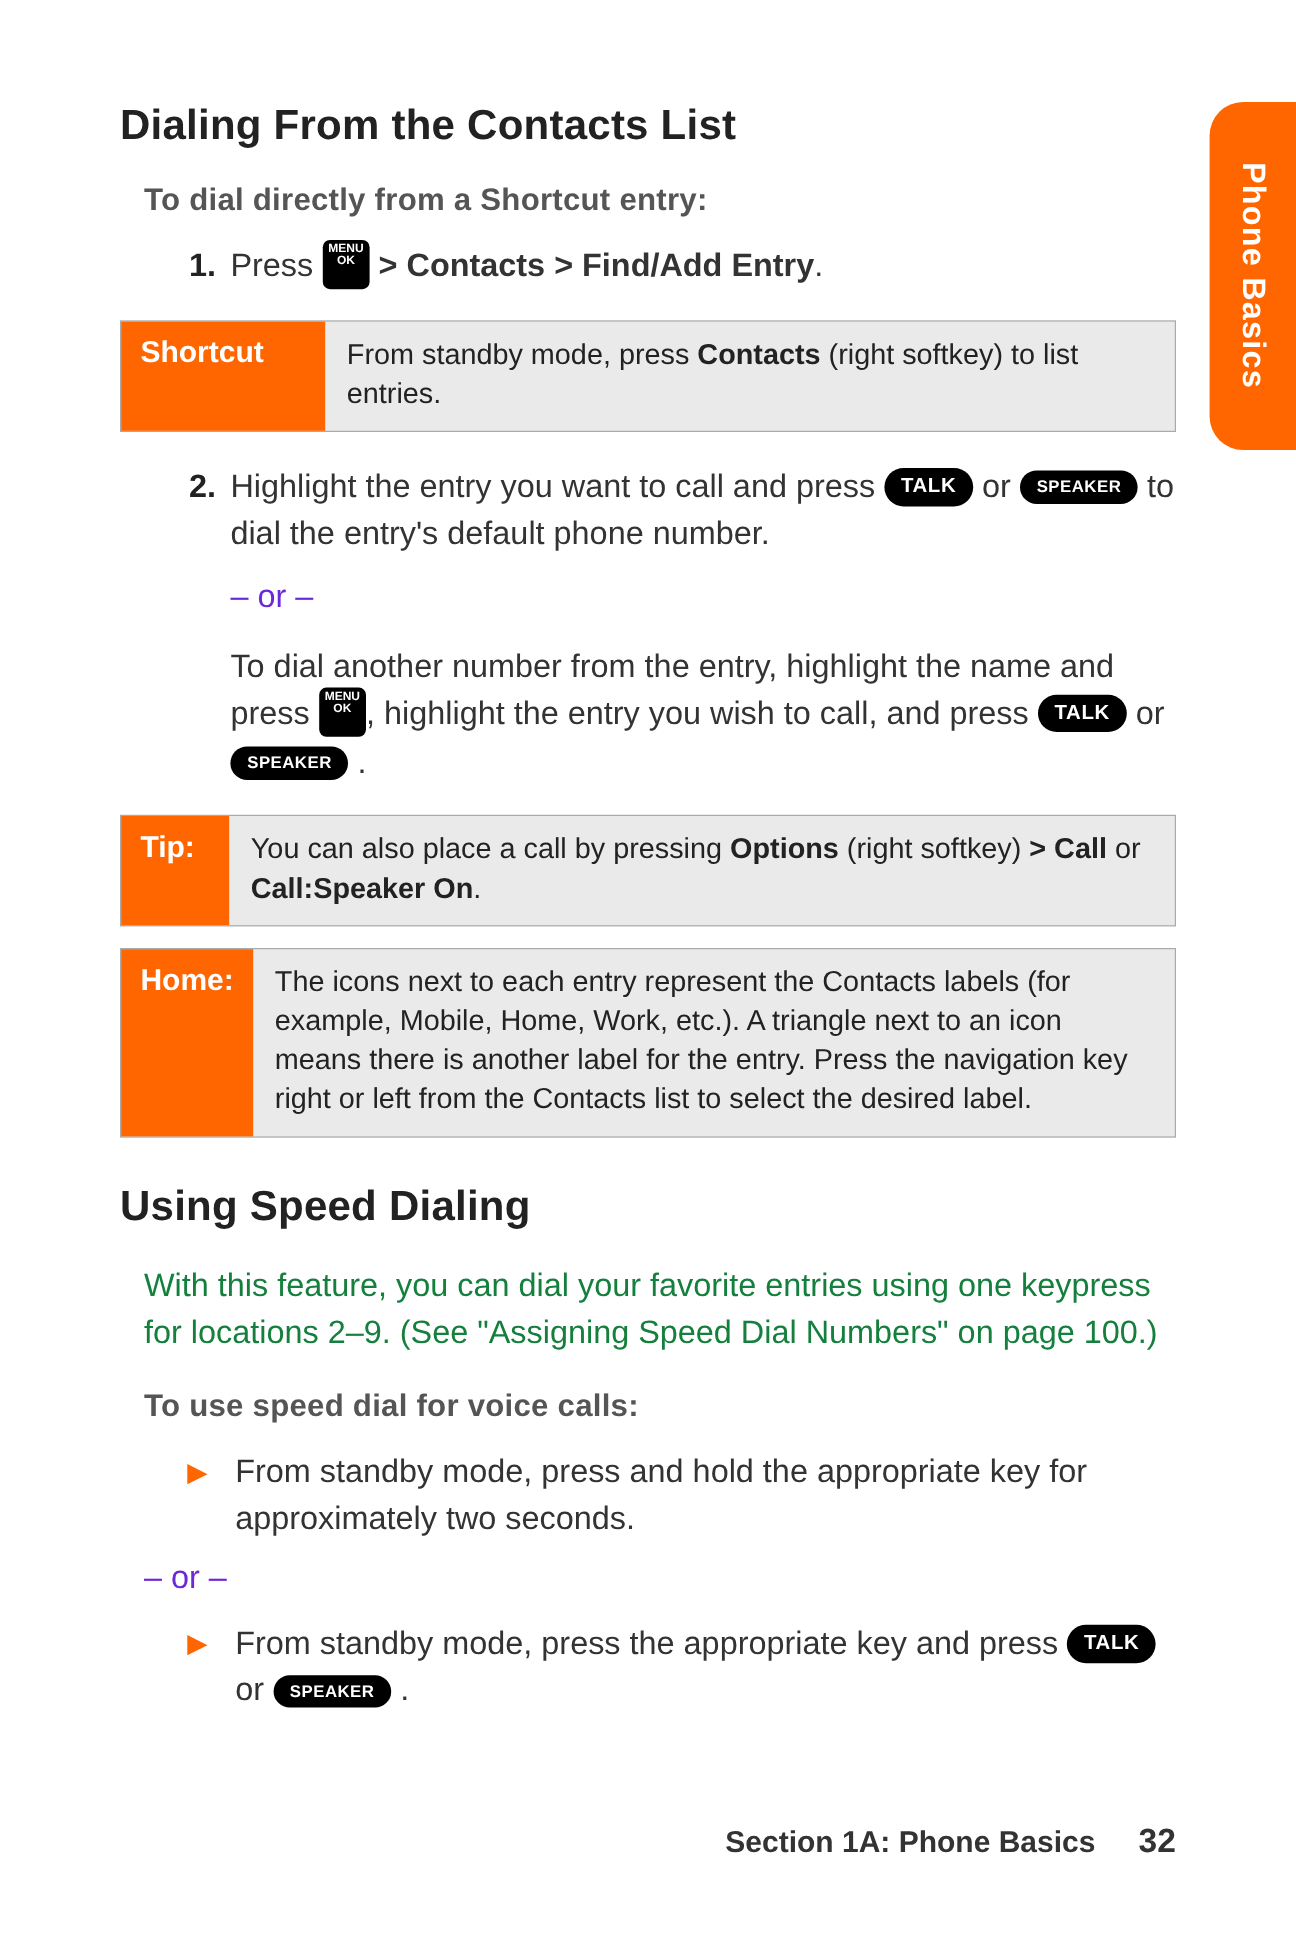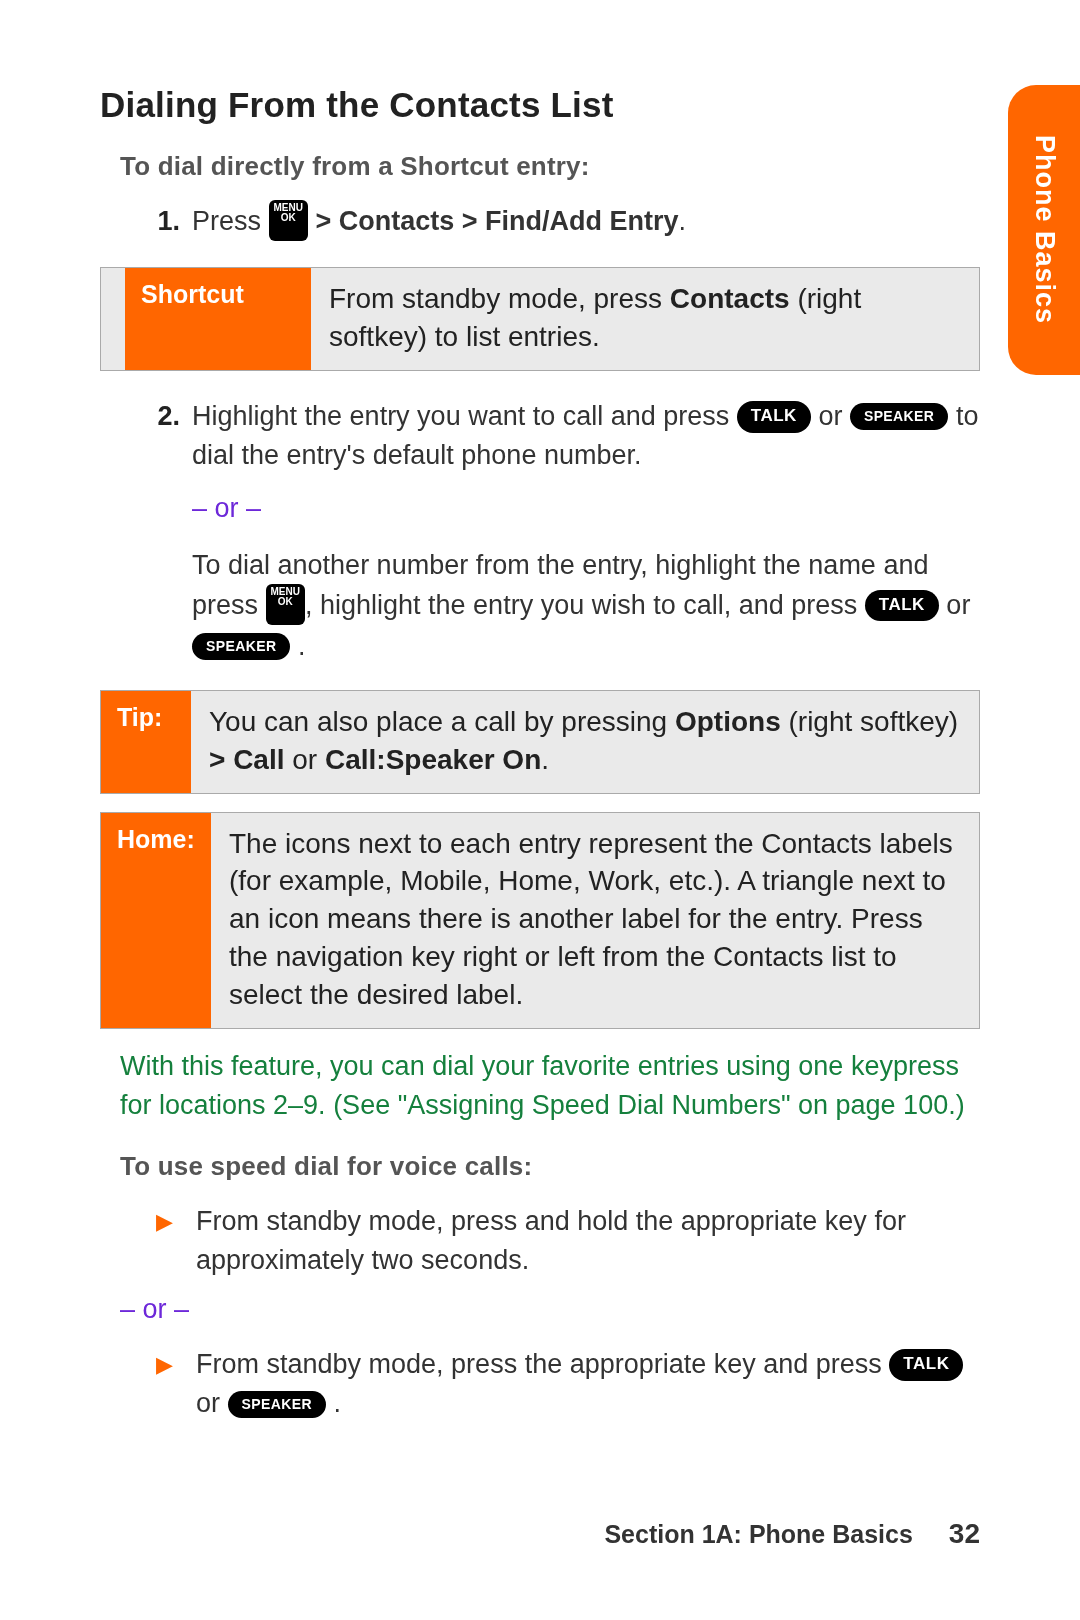--- a/index.html
+++ b/index.html
@@ -37,25 +37,25 @@
   .pill.talk { font-size: 17px; letter-spacing: 0.5px; }
   .pill.speaker { font-size: 14px; letter-spacing: 0.4px; }
   .info-box {
     display: flex; border: 1px solid #aaa; background: #eaeaea;
     margin: 24px 0 0 0; width: 100%;
   }
   .info-box .label {
     background: #ff6600; color: #fff; font-weight: bold; font-size: 25px;
     padding: 12px 16px; flex: 0 0 auto;
   }
-  .info-box.shortcut .label { width: 186px; margin-left: 24px; }
+  .info-box.shortcut .label { width: 170px; }
   .info-box.tip .label { width: 90px; }
   .info-box.note .label { width: 110px; }
   .info-box .content {
-    padding: 12px 18px 14px 18px; font-size: 28px; line-height: 1.35; color: #222; flex: 1;
+    padding: 12px 18px 14px 18px; font-size: 24px; line-height: 1.35; color: #222; flex: 1;
   }
   .info-box + .info-box { margin-top: 18px; }
   .para { font-size: 27px; line-height: 1.45; margin: 18px 0 12px 20px; color: #15803d; }
   .bullet-list { margin-left: 56px; }
   .bullet-item { display: flex; font-size: 27px; line-height: 1.45; margin-top: 20px; }
   .bullet-item .tri {
     color: #ff6600; flex: 0 0 40px; font-size: 22px; padding-top: 4px;
   }
   .bullet-item .body { flex: 1; color: #333; }
   .footer {
@@ -118,20 +118,21 @@
     <div class="content">
       <span>You can also place a call by pressing </span><b>Options</b><span> (right softkey) </span><b>&gt; Call</b><span> or </span><b>Call:Speaker On</b><span>.</span>
     </div>
   </div>
 
   <div class="info-box note">
     <div class="label">Home:</div>
     <div class="content">The icons next to each entry represent the Contacts labels (for example, Mobile, Home, Work, etc.). A triangle next to an icon means there is another label for the entry. Press the navigation key right or left from the Contacts list to select the desired label.</div>
   </div>
 
+  <h1 class="second">Using Speed Dialing</h1>
 
   <div class="para">With this feature, you can dial your favorite entries using one keypress for locations 2–9. (See "Assigning Speed Dial Numbers" on page 100.)</div>
 
   <div class="subhead" style="margin-top:26px;">To use speed dial for voice calls:</div>
 
   <div class="bullet-list">
     <div class="bullet-item">
       <div class="tri">▶</div>
       <div class="body">From standby mode, press and hold the appropriate key for approximately two seconds.</div>
     </div>

